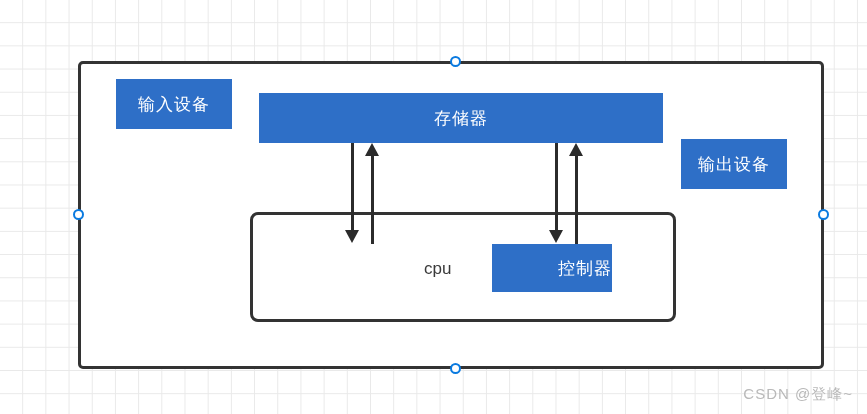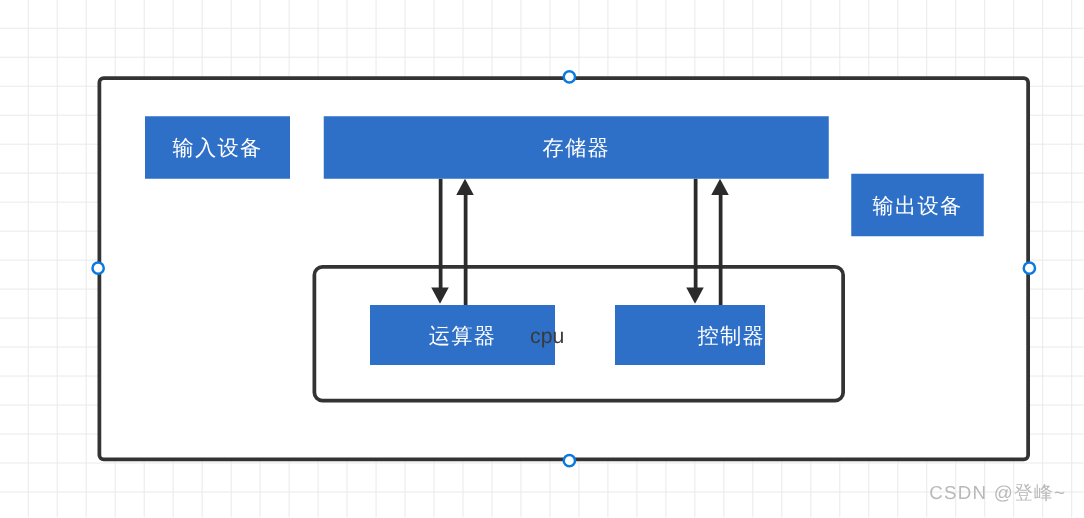--- a/index.html
+++ b/index.html
@@ -56,21 +56,21 @@
     background: #2e6fc7;
     color: #ffffff;
     display: flex;
     align-items: center;
     justify-content: center;
     font-size: 17px;
     letter-spacing: 1px;
     z-index: 20;
     box-sizing: border-box;
   }
-  .box-input   { left: 116px; top: 93px;  width: 116px; height: 50px; }
+  .box-input   { left: 116px; top: 79px;  width: 116px; height: 50px; }
   .box-storage { left: 259px; top: 93px;  width: 404px; height: 50px; }
   .box-output  { left: 681px; top: 93px;  width: 106px; height: 50px; margin-top: 46px; }
   .box-alu     { left: 296px; top: 244px; width: 148px; height: 48px; }
   .box-ctrl    { left: 492px; top: 244px; width: 120px; height: 48px; justify-content: flex-end; }
 
   
   .cpu-box {
     position: absolute;
     left: 250px;
     top: 212px;
@@ -165,23 +165,20 @@
   </div>
 
   <div class="blue-box box-storage">
     <span>存储器</span>
   </div>
 
   <div class="blue-box box-output">
     <span>输出设备</span>
   </div>
 
-  <div class="blue-box box-alu">
-    <span>运算器</span>
-  </div>
 
   <div class="blue-box box-ctrl">
     <span>控制器</span>
   </div>
 
   <div class="cpu-label">cpu</div>
 
   <div class="handle top"></div>
   <div class="handle right"></div>
   <div class="handle bottom"></div>

